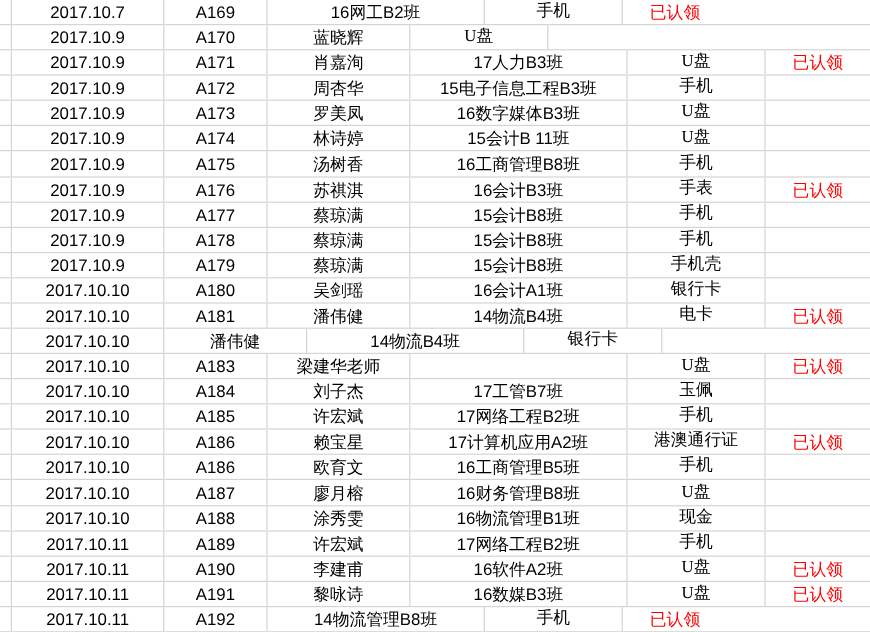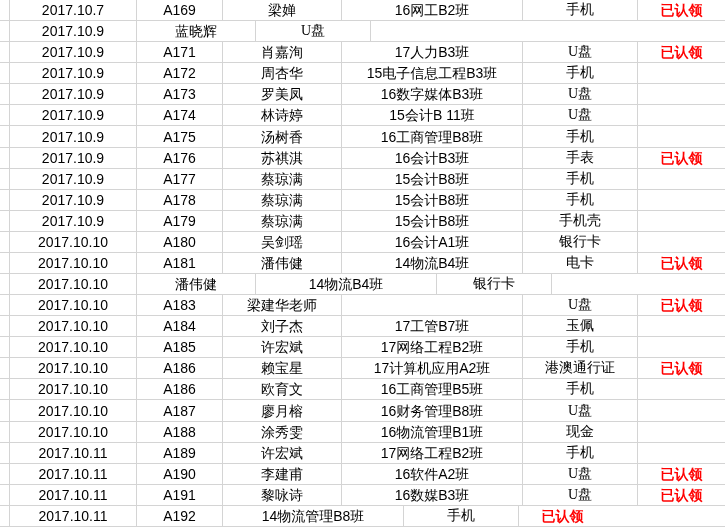--- a/index.html
+++ b/index.html
@@ -38,40 +38,40 @@
   }
   .c-edge   { width: 10px; }
   .c-date   { width: 127px; }
   .c-id     { width: 86px; }
   .c-name   { width: 119px; }
   .c-class  { width: 181px; }
   .c-item   { width: 115px; font-family: Liberation Serif, serif; }
   .c-status { width: 87px; border-right: none; }
   .c-status.claimed {
     color: var(--claimed, #ff0000);
-    font-weight: bold;
+    font-weight: normal;
   }
 </style>
 </head>
 <body>
 
 <div class="sheet" id="sheet">
   <div class="row">
     <div class="cell c-edge"></div>
     <div class="cell c-date">2017.10.7</div>
     <div class="cell c-id">A169</div>
-    <div class="cell c-name">梁婵</div>
     <div class="cell c-class">16网工B2班</div>
     <div class="cell c-item">手机</div>
     <div class="cell c-status claimed">已认领</div>
   </div>
 
   <div class="row">
     <div class="cell c-edge"></div>
     <div class="cell c-date">2017.10.9</div>
+    <div class="cell c-id">A170</div>
     <div class="cell c-name">蓝晓辉</div>
     <div class="cell c-item">U盘</div>
     <div class="cell c-status"></div>
   </div>
 
   <div class="row">
     <div class="cell c-edge"></div>
     <div class="cell c-date">2017.10.9</div>
     <div class="cell c-id">A171</div>
     <div class="cell c-name">肖嘉洵</div>

